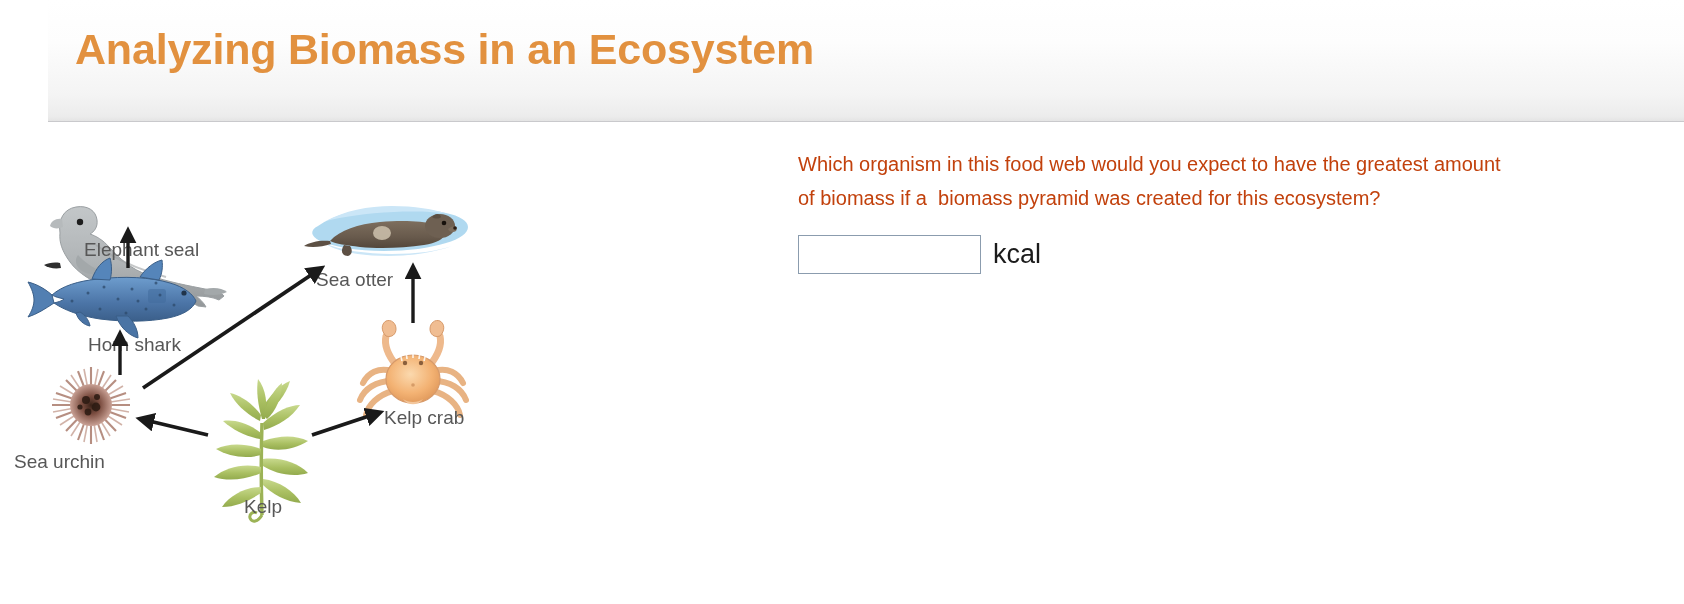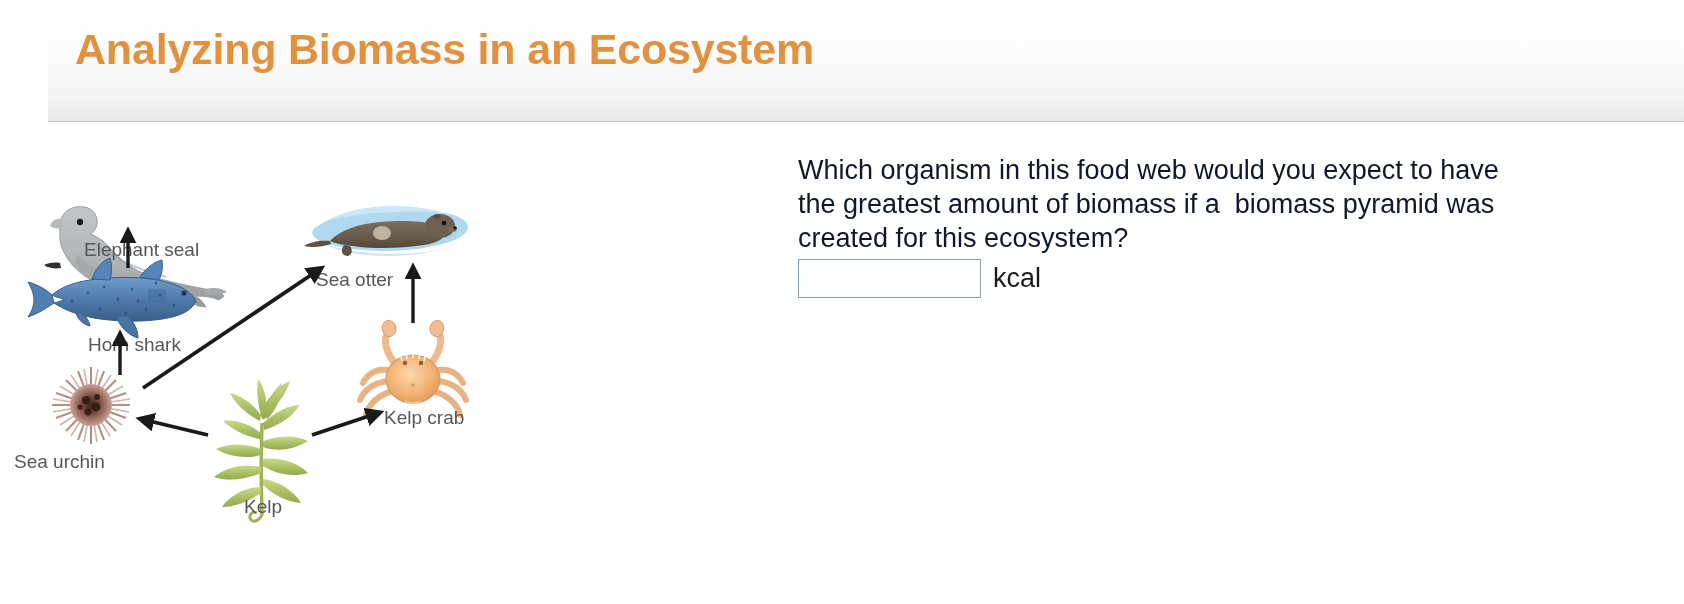--- a/index.html
+++ b/index.html
@@ -70,31 +70,31 @@
 
   
   .question-panel {
     position: absolute;
     left: 798px;
     top: 0;
     width: 870px;
   }
   .question-text {
     font-family: "Liberation Sans", sans-serif;
-    font-size: 27px;
+    font-size: 20px;
     line-height: 34px;
-    color: #0f172a;
+    color: #c2410c;
     width: 718px;
-    margin: 30px 0 0 0;
+    margin: 24px 0 0 0;
     white-space: pre-wrap;
   }
   .answer-row {
     display: flex;
     align-items: center;
-    margin-top: 4px;
+    margin-top: 20px;
   }
   .answer-input {
     width: 183px;
     height: 39px;
     box-sizing: border-box;
     border: 1px solid #8b9cae;
     background: #ffffff;
     outline: none;
     font-family: "Liberation Sans", sans-serif;
     font-size: 22px;

